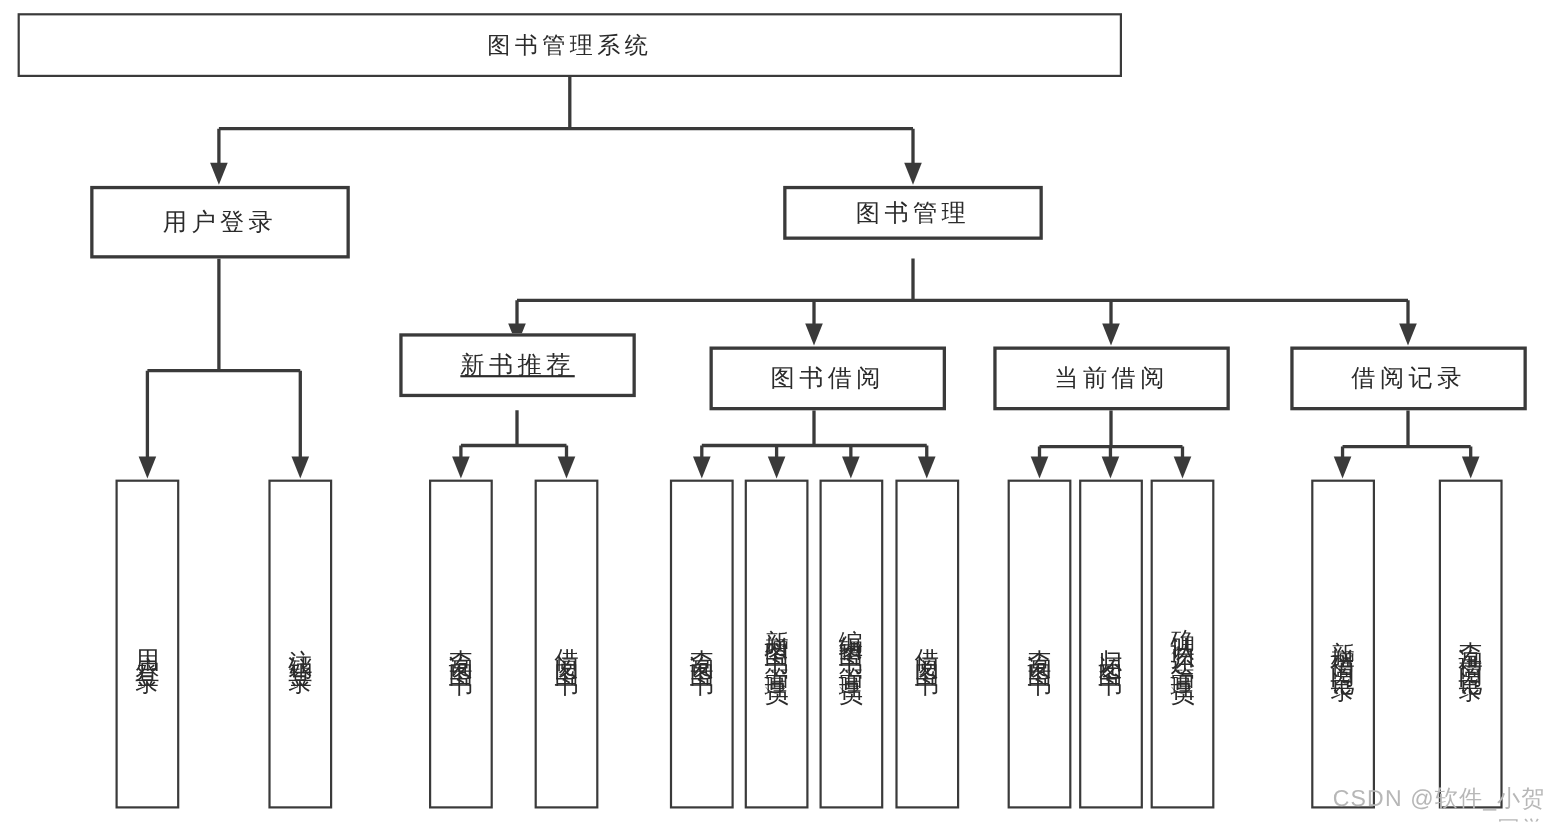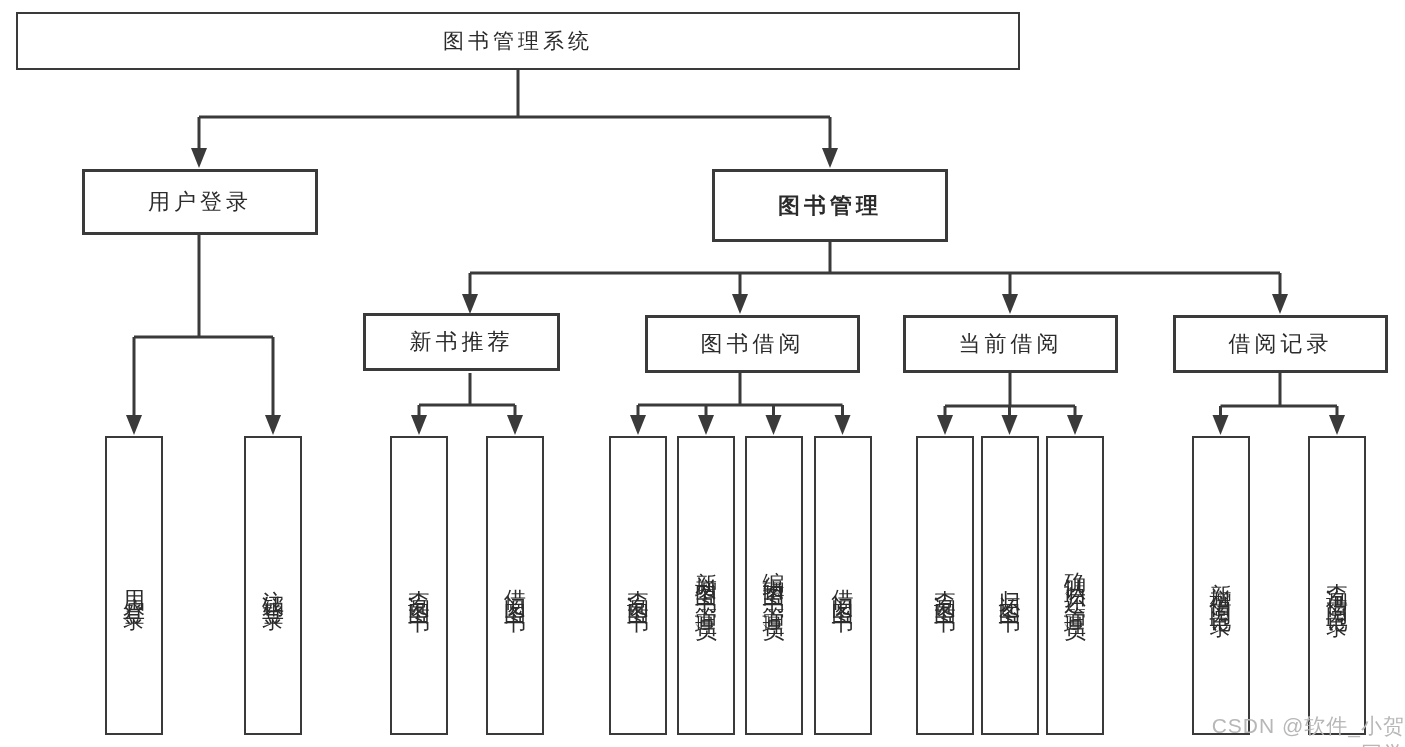--- a/index.html
+++ b/index.html
@@ -102,23 +102,23 @@
       <polygon points="1009.5,435 1001.5,415 1017.5,415"></polygon>
       <polygon points="1075,435 1067,415 1083,415"></polygon>
       <polygon points="1220.5,435 1212.5,415 1228.5,415"></polygon>
       <polygon points="1337,435 1329,415 1345,415"></polygon>
     </g>
   </svg>
 
   <div class="box root" style="left:16px; top:12px; width:1004px; height:58px;">图书管理系统</div>
 
   <div class="box" style="left:82px; top:169px; width:236px; height:66px;">用户登录</div>
-  <div class="box" style="left:712px; top:169px; width:236px; height:73px;font-weight:bold;">图书管理</div>
+  <div class="box" style="left:712px; top:169px; width:236px; height:49px;">图书管理</div>
 
-  <div class="box" style="left:363px; top:313px; width:197px; height:58px;">新书推荐</div>
+  <div class="box" style="left:363px; top:303px; width:215px; height:58px;text-decoration:underline;">新书推荐</div>
   <div class="box" style="left:633px; top:315px; width:215px; height:58px;margin-left:12px;">图书借阅</div>
   <div class="box" style="left:903px; top:315px; width:215px; height:58px;">当前借阅</div>
   <div class="box" style="left:1173px; top:315px; width:215px; height:58px;">借阅记录</div>
 
   <div class="leaf" style="left:105px;">
     <span class="vtext">用户登录</span>
   </div>
   <div class="leaf" style="left:244px;">
     <span class="vtext">注销登录</span>
   </div>

